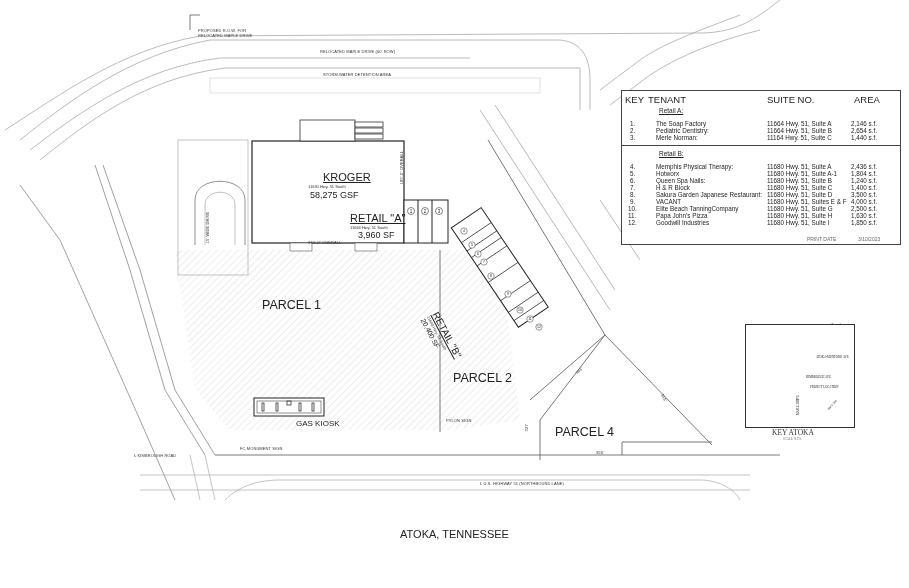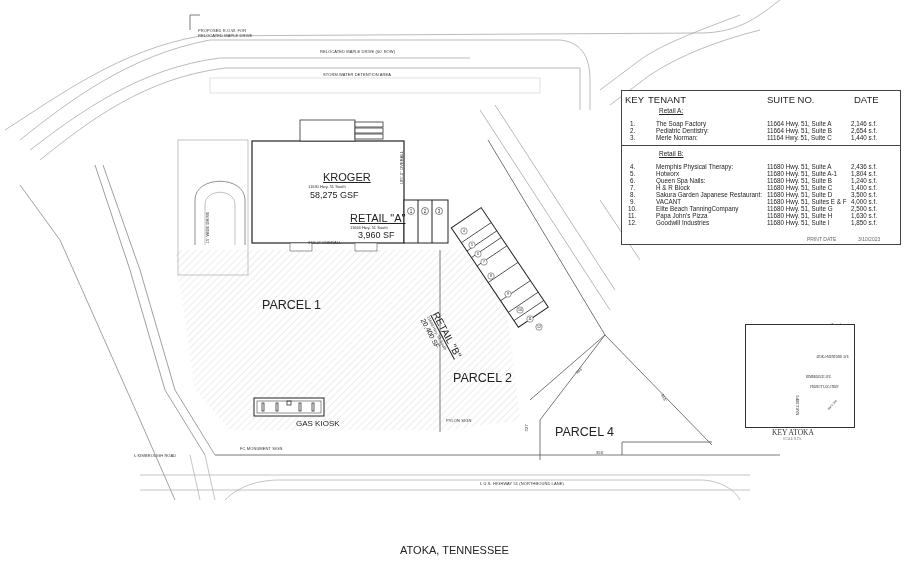--- a/index.html
+++ b/index.html
@@ -21,21 +21,21 @@
   .legend .divider { position:absolute; left:0; width:100%; border-top:1px solid #444; }
   .legend .print { position:absolute; bottom:2px; font-size:5px; color:#666; }
 
   .keyplan { position:absolute; left:745px; top:324px; width:108px; height:102px; border:1px solid #333; background:#fff; overflow:hidden; }
   .keyplan-title { position:absolute; left:772px; top:428px; font-family:"Liberation Serif", serif; font-size:7.5px; color:#333; }
   .keyplan-scale { position:absolute; left:783px; top:437px; font-family:"Liberation Serif", serif; font-size:3px; color:#666; }
 
   .title-block { position:absolute; left:0; top:528px; width:909px; text-align:center; }
   .t1 { font-size:17px; color:#222; letter-spacing:0.3px; }
   .t2 { font-size:11px; color:#222; margin-top:1px; }
-  .t3 { font-size:11px; color:#222; margin-top:16px; }
+  .t3 { font-size:11px; color:#222; margin-top:0; }
 </style>
 </head>
 <body>
 
 <svg class="plan" width="909" height="588" viewBox="0 0 909 588" xmlns="http://www.w3.org/2000/svg">
   <defs>
     <pattern id="hatch" width="5" height="5" patternUnits="userSpaceOnUse" patternTransform="rotate(45)">
       <line x1="0" y1="0" x2="0" y2="5" stroke="#dcdcdc" stroke-width="1"></line>
     </pattern>
   </defs>
@@ -210,21 +210,21 @@
   <div class="bld-name" style="font-size:10px;">RETAIL "B"</div>
   <div class="bld-sub">11680 Hwy. 51 South</div>
   <div class="bld-area" style="font-size:7px;">20,400 SF</div>
 </div>
 
 <div class="legend">
   <div class="hdr">
     <span style="left:3px;">KEY</span>
     <span style="left:26px;">TENANT</span>
     <span style="left:145px;">SUITE NO.</span>
-    <span style="left:232px;">DATE</span>
+    <span style="left:232px;">AREA</span>
   </div>
 
   <div class="sec-title" style="top:16px;">Retail A:</div>
   <div class="row" style="top:29px;">
     <span style="left:8px;">1.</span>
     <span style="left:34px;">The Soap Factory</span>
     <span style="left:145px;">11664 Hwy. 51, Suite A</span>
     <span style="left:229px;">2,146 s.f.</span>
   </div>
   <div class="row" style="top:36px;">

